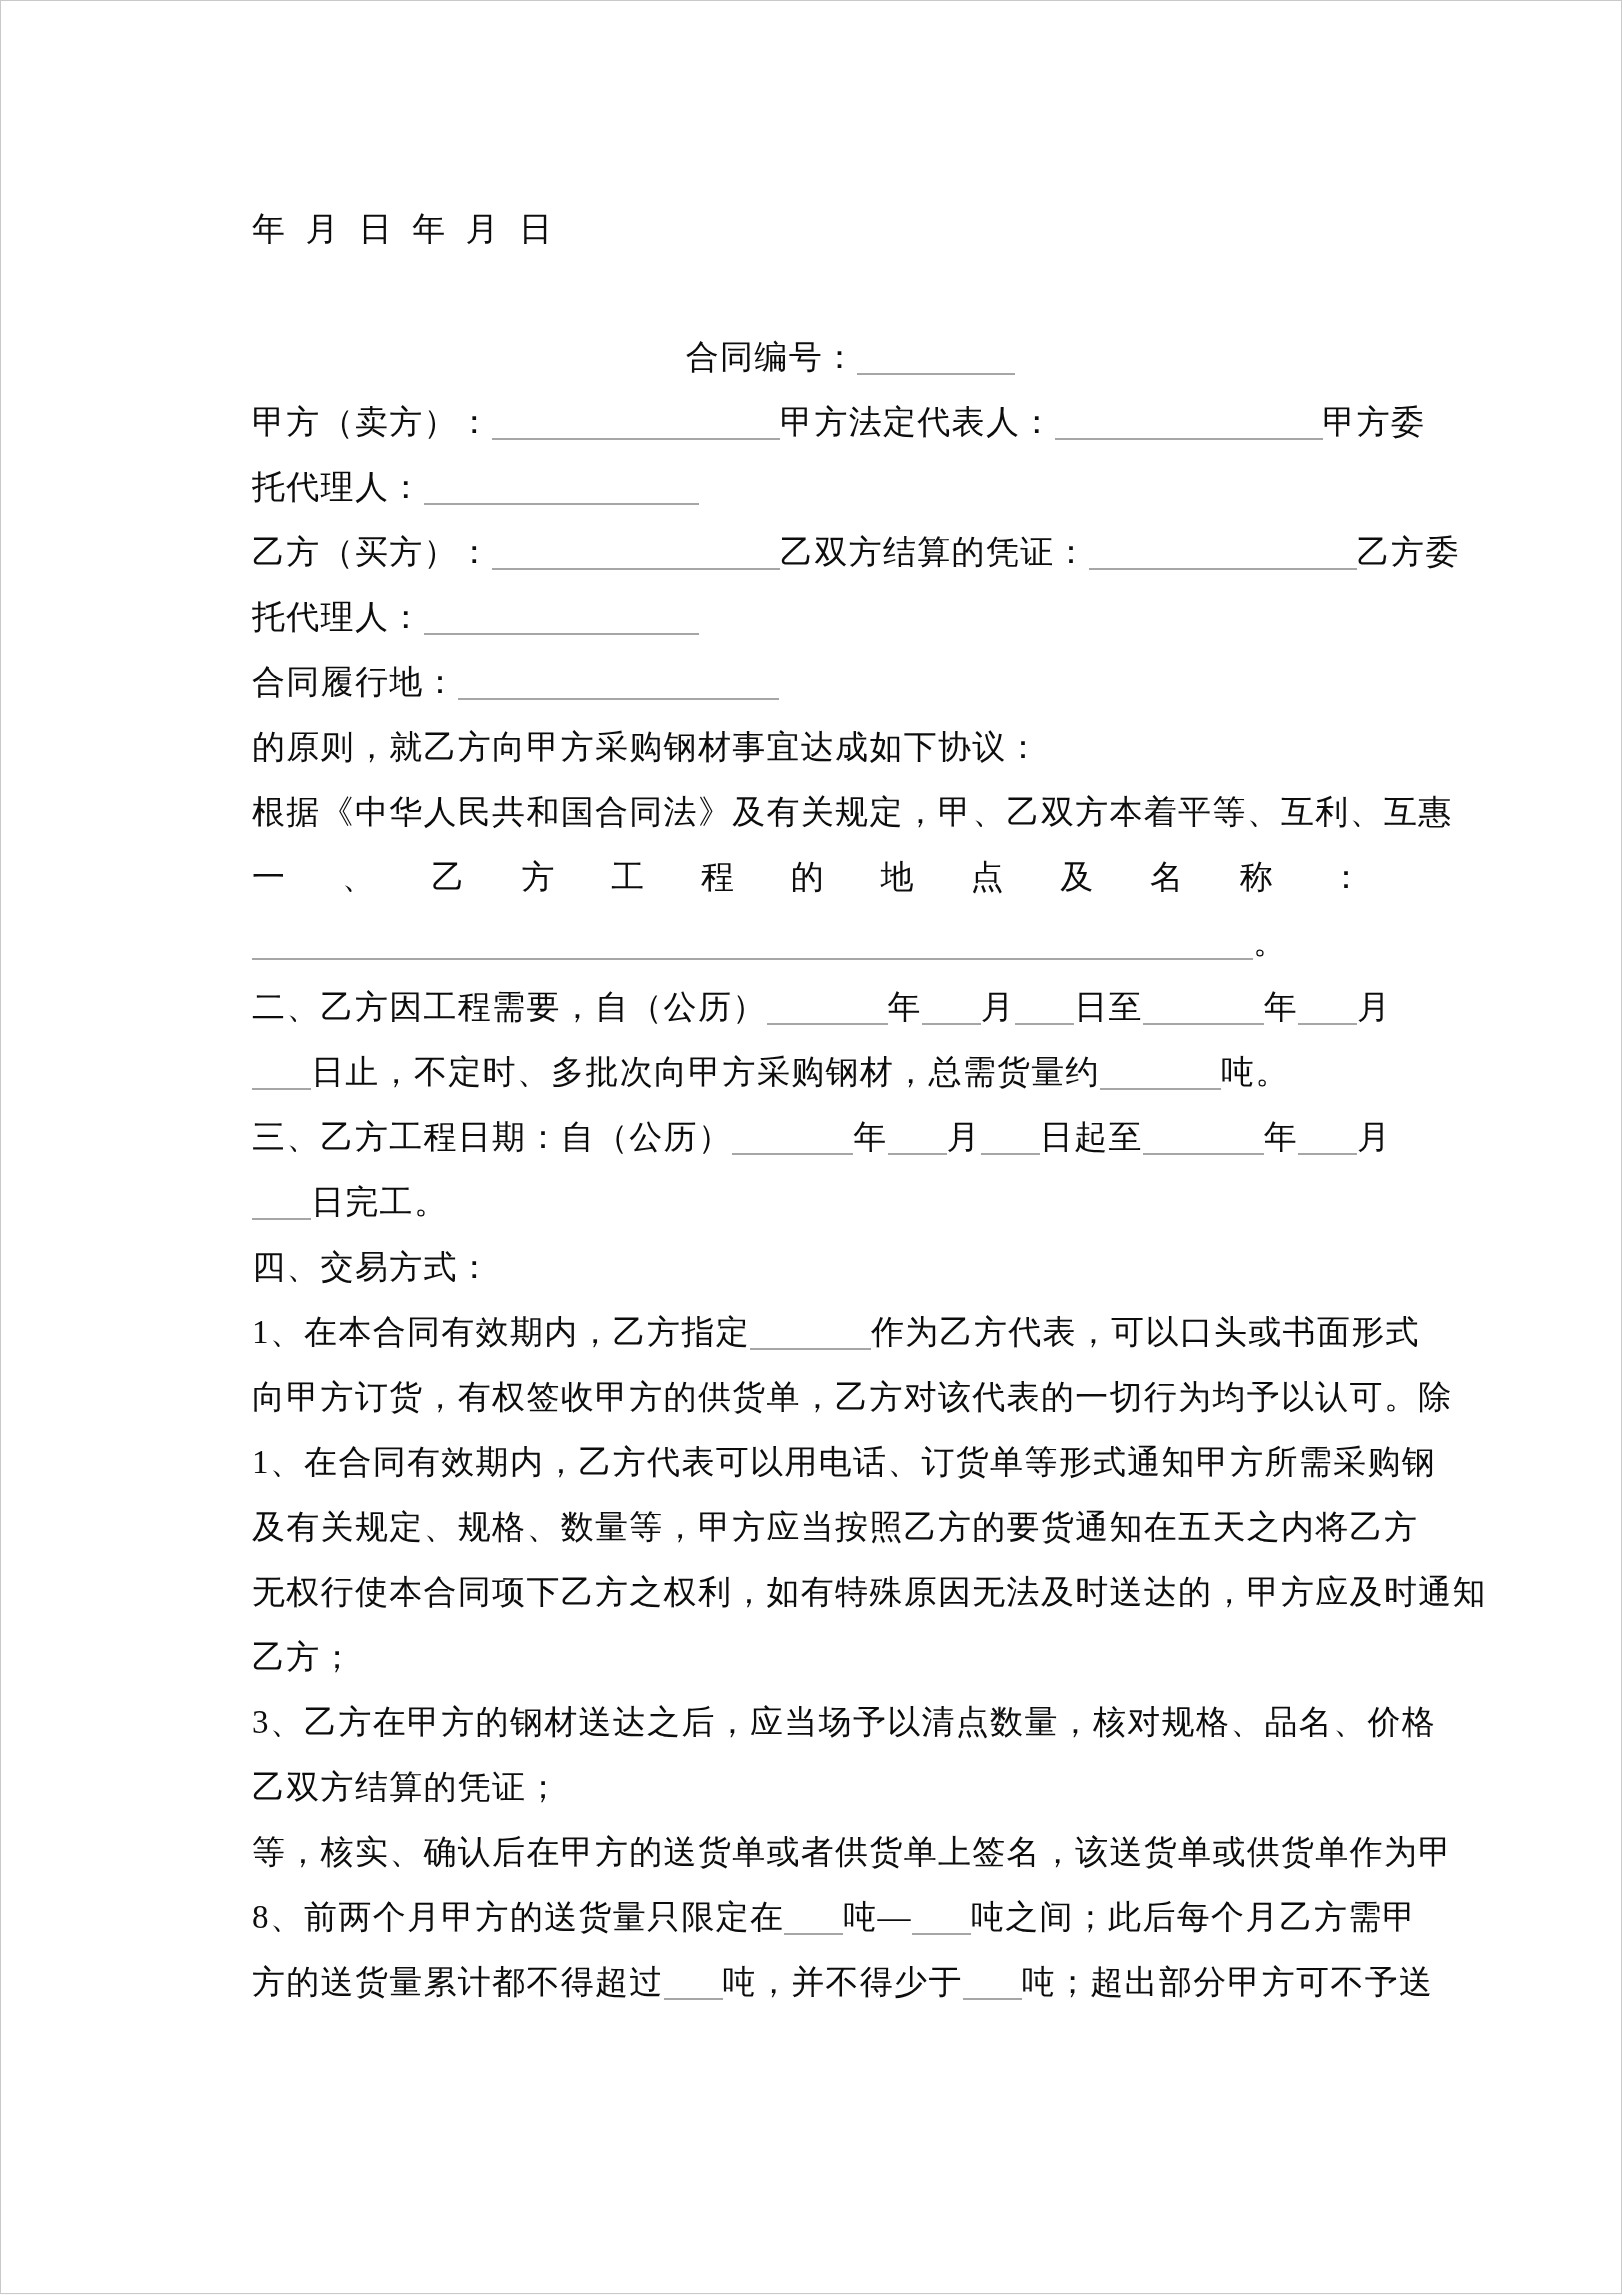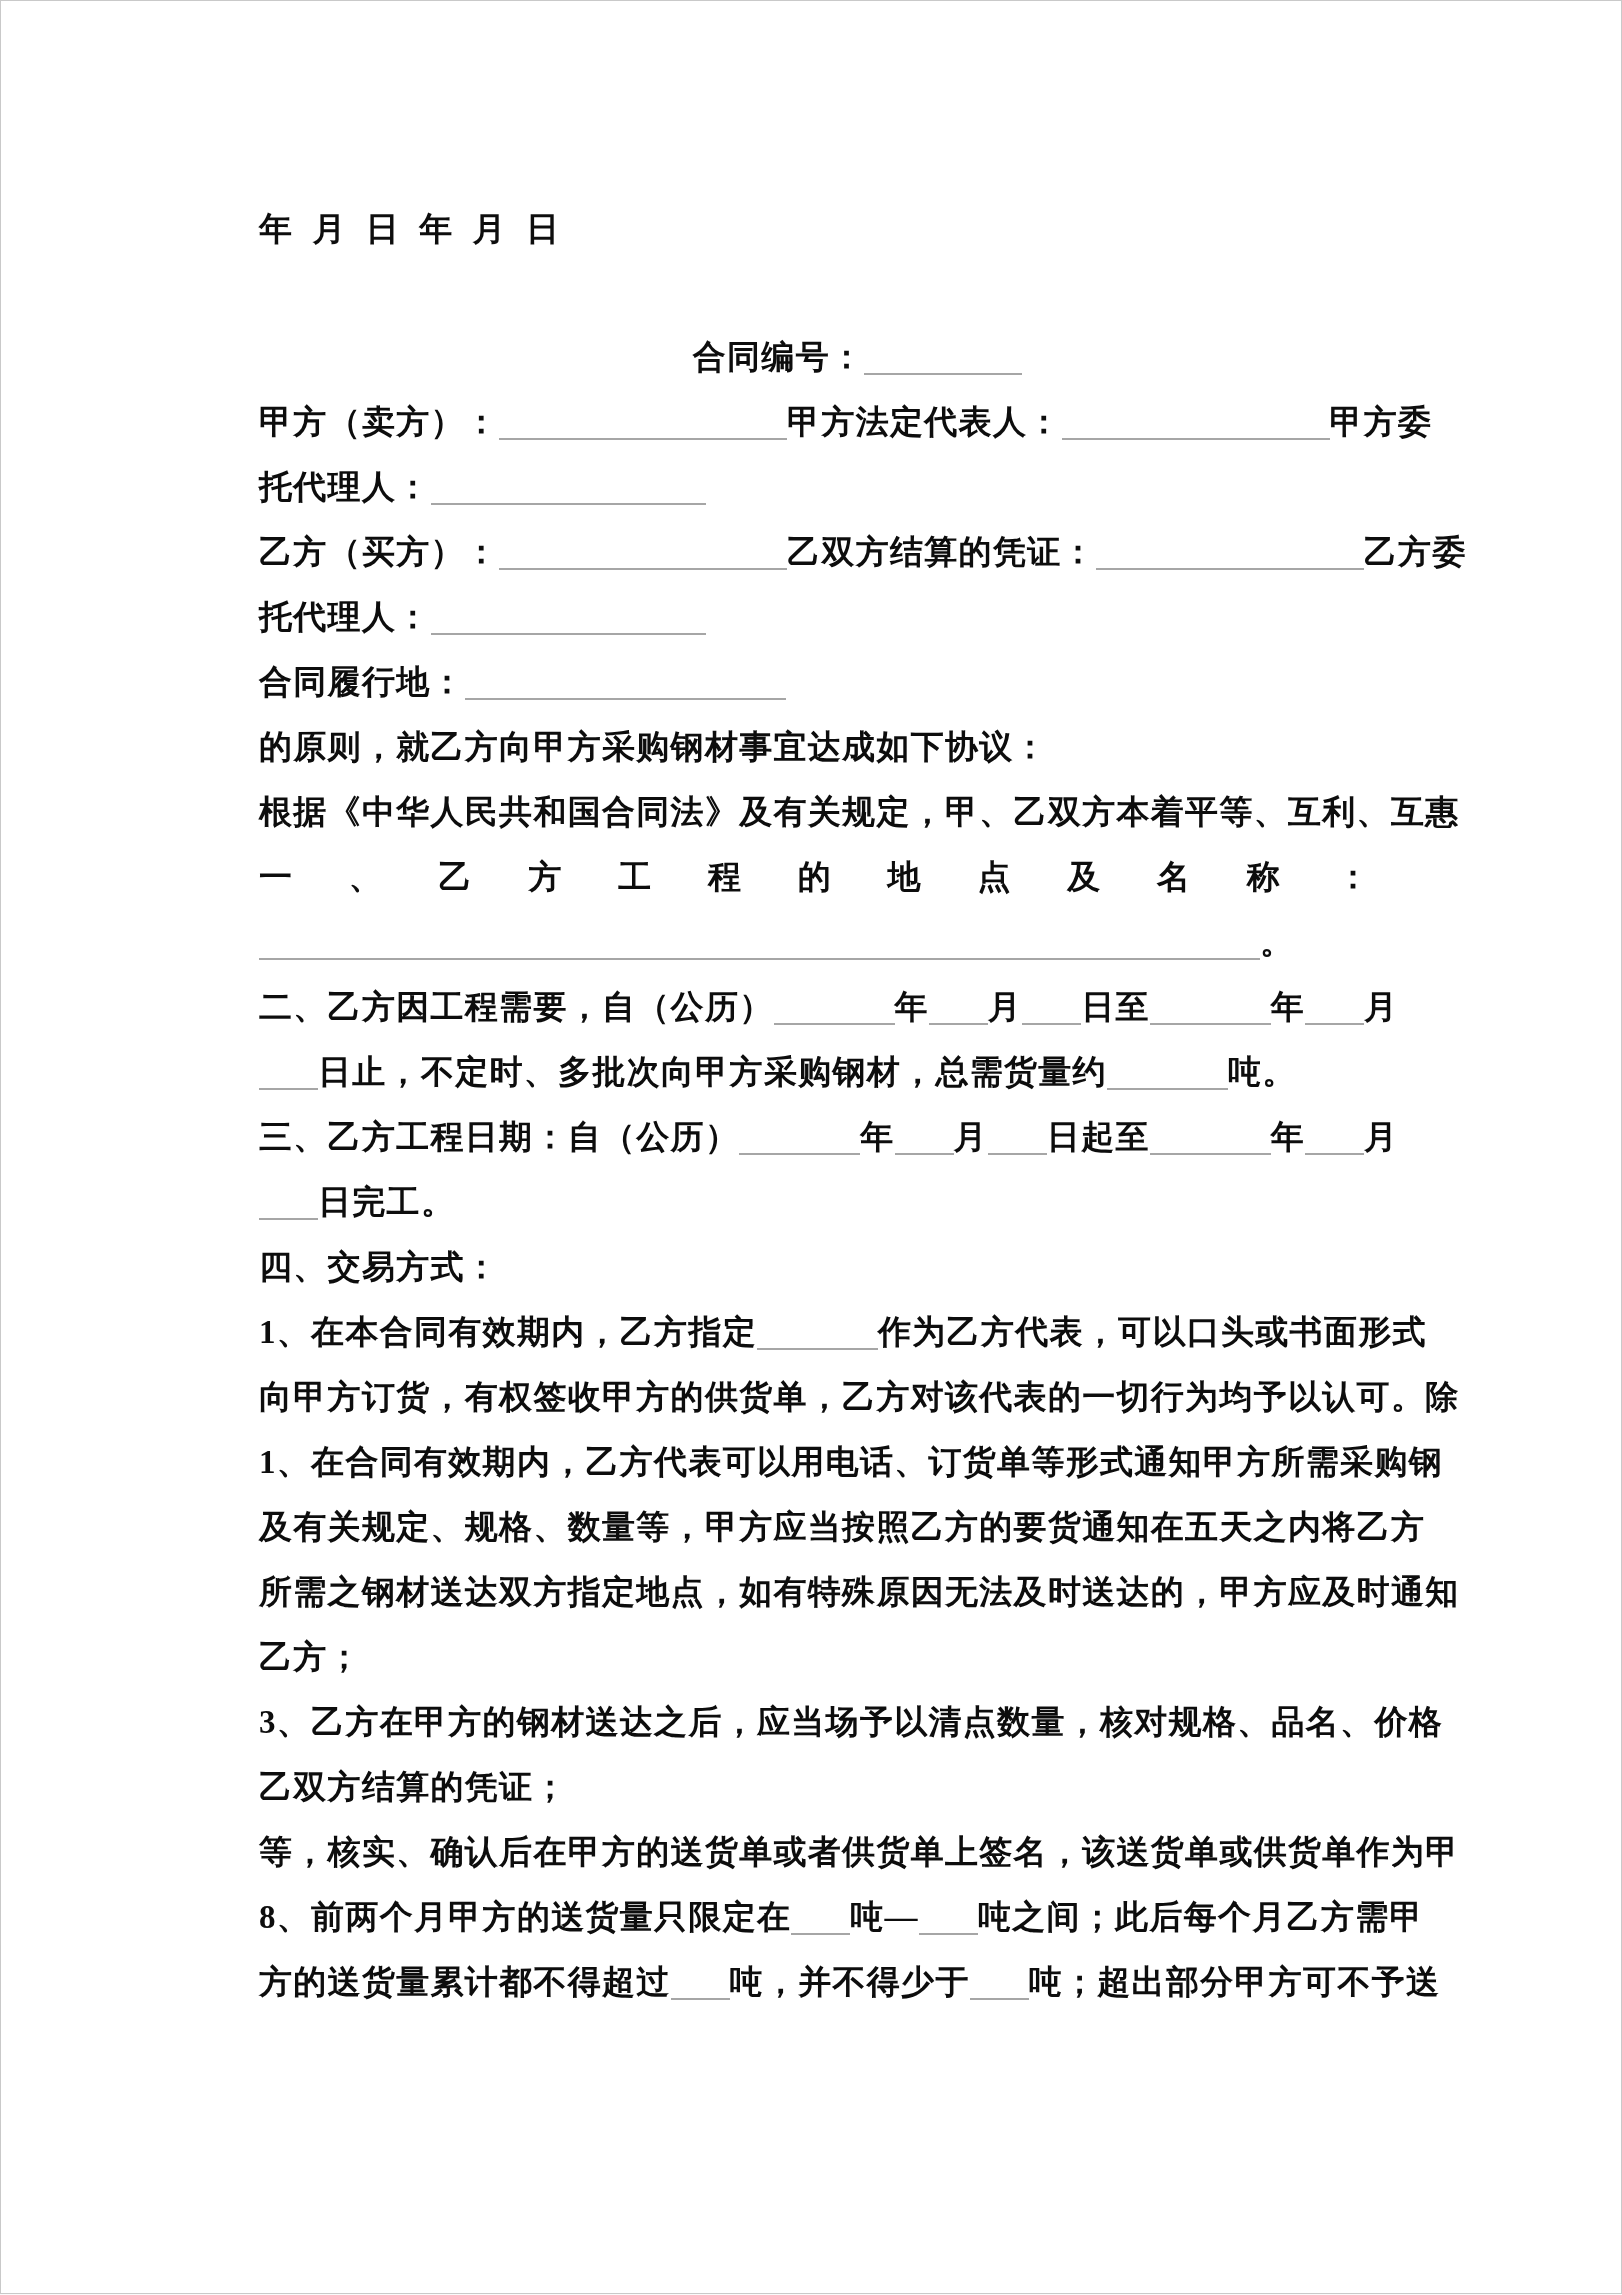--- a/index.html
+++ b/index.html
@@ -17,27 +17,26 @@
   .page{
     position:relative;
     width:1622px;height:2294px;
     background:var(--page-bg);
     border:0.7px solid var(--page-border);
     box-sizing:border-box;
     overflow:hidden;
   }
   .doc{
     position:absolute;
-    left:258px;top:196px;
+    left:251px;top:196px;
     width:1197px;
     font-size:33px;
     letter-spacing:1.3px;
     line-height:65px;
     color:var(--text-color);
-    font-weight:bold;
   }
   .line{
     white-space:pre;
     height:65px;
   }
   .line.gap{margin-top:63px;text-align:center;}
   .line.spread{
     display:flex;
     justify-content:space-between;
     width:1112px;
@@ -82,21 +81,21 @@
       <div class="line"><span class="blank" style="width: 1001px;"></span><span class="run">。</span></div>
       <div class="line"><span class="run">二、乙方因工程需要，自（公历）</span><span class="blank" style="width: 121px;"></span><span class="run">年</span><span class="blank" style="width: 59px;"></span><span class="run">月</span><span class="blank" style="width: 59px;"></span><span class="run">日至</span><span class="blank" style="width: 121px;"></span><span class="run">年</span><span class="blank" style="width: 59px;"></span><span class="run">月</span></div>
       <div class="line"><span class="blank" style="width: 59px;"></span><span class="run">日止，不定时、多批次向甲方采购钢材，总需货量约</span><span class="blank" style="width: 121px;"></span><span class="run">吨。</span></div>
       <div class="line"><span class="run">三、乙方工程日期：自（公历）</span><span class="blank" style="width: 121px;"></span><span class="run">年</span><span class="blank" style="width: 59px;"></span><span class="run">月</span><span class="blank" style="width: 59px;"></span><span class="run">日起至</span><span class="blank" style="width: 121px;"></span><span class="run">年</span><span class="blank" style="width: 59px;"></span><span class="run">月</span></div>
       <div class="line"><span class="blank" style="width: 59px;"></span><span class="run">日完工。</span></div>
       <div class="line"><span class="run">四、交易方式：</span></div>
       <div class="line"><span class="run">1、在本合同有效期内，乙方指定</span><span class="blank" style="width: 121px;"></span><span class="run">作为乙方代表，可以口头或书面形式</span></div>
       <div class="line"><span class="run">向甲方订货，有权签收甲方的供货单，乙方对该代表的一切行为均予以认可。除</span></div>
       <div class="line"><span class="run">1、在合同有效期内，乙方代表可以用电话、订货单等形式通知甲方所需采购钢</span></div>
       <div class="line"><span class="run">及有关规定、规格、数量等，甲方应当按照乙方的要货通知在五天之内将乙方</span></div>
-      <div class="line"><span class="run">所需之钢材送达双方指定地点，如有特殊原因无法及时送达的，甲方应及时通知</span></div>
+      <div class="line"><span class="run">无权行使本合同项下乙方之权利，如有特殊原因无法及时送达的，甲方应及时通知</span></div>
       <div class="line"><span class="run">乙方；</span></div>
       <div class="line"><span class="run">3、乙方在甲方的钢材送达之后，应当场予以清点数量，核对规格、品名、价格</span></div>
       <div class="line"><span class="run">乙双方结算的凭证；</span></div>
       <div class="line"><span class="run">等，核实、确认后在甲方的送货单或者供货单上签名，该送货单或供货单作为甲</span></div>
       <div class="line"><span class="run">8、前两个月甲方的送货量只限定在</span><span class="blank" style="width: 59px;"></span><span class="run">吨—</span><span class="blank" style="width: 59px;"></span><span class="run">吨之间；此后每个月乙方需甲</span></div>
       <div class="line"><span class="run">方的送货量累计都不得超过</span><span class="blank" style="width: 59px;"></span><span class="run">吨，并不得少于</span><span class="blank" style="width: 59px;"></span><span class="run">吨；超出部分甲方可不予送</span></div>
     </div>
 </div>
 
 

